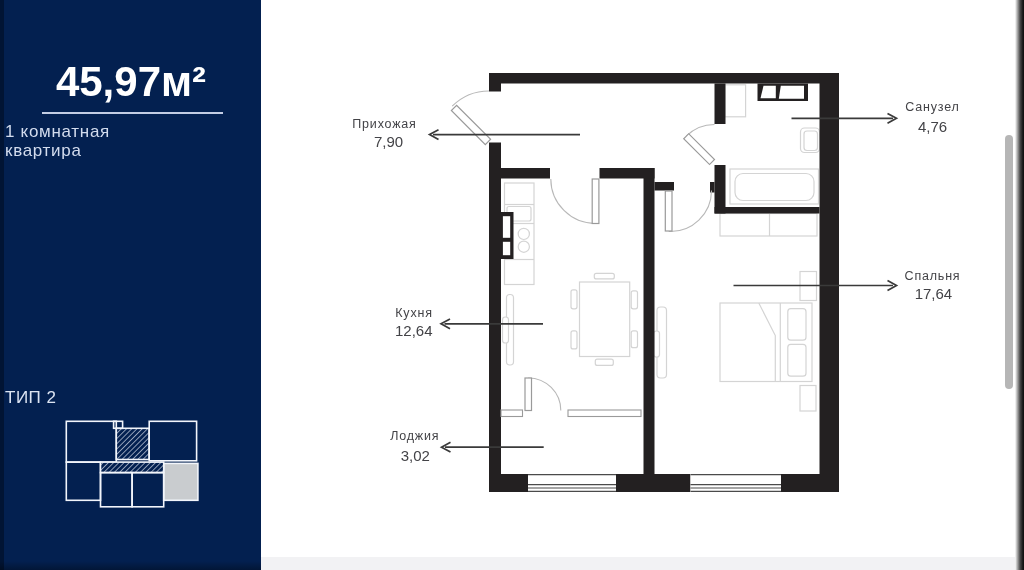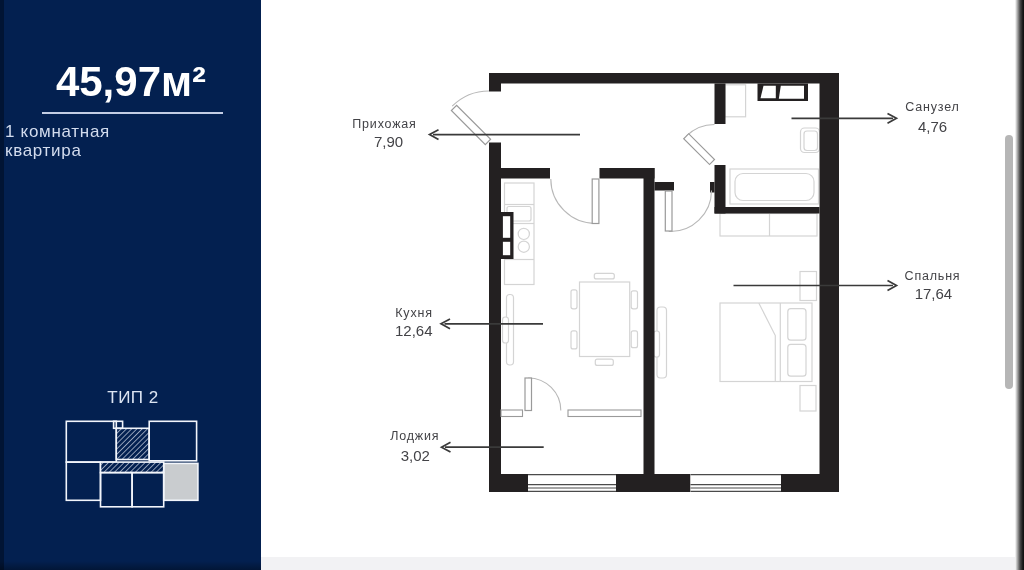--- a/index.html
+++ b/index.html
@@ -7,21 +7,21 @@
        font-family:"Liberation Sans", sans-serif;}
   #side{position:absolute;left:0;top:0;width:261px;height:570px;background:#032050;}
   #side .edge{position:absolute;left:0;top:0;width:4px;height:570px;background:rgba(0,0,0,0.35);}
   #side .bot{position:absolute;left:0;bottom:0;width:261px;height:9px;
              background:linear-gradient(180deg,rgba(0,0,0,0),rgba(0,0,0,0.32));}
   #area{position:absolute;left:5px;top:61px;width:252px;text-align:center;color:#fff;
         font-size:42px;font-weight:bold;letter-spacing:0;line-height:42px;}
   #divider{position:absolute;left:42px;top:112px;width:181px;height:1.5px;background:#c3cde4;}
   #sub{position:absolute;left:5px;top:122px;width:256px;text-align:left;color:#d3dcee;
        font-size:17px;line-height:19.4px;letter-spacing:0.7px;}
-  #tip{position:absolute;left:5px;top:388.5px;width:256px;text-align:center;color:#dce4f2;
+  #tip{position:absolute;left:5px;top:388.5px;width:256px;text-align:left;color:#dce4f2;
        font-size:17px;letter-spacing:0.5px;line-height:17px;}
   #grad-right{position:absolute;left:1015px;top:0;width:9px;height:570px;
       background:linear-gradient(90deg,rgba(18,18,18,0),rgba(18,18,18,0.75) 55%,#121212 90%);}
   #scrollbar{position:absolute;left:1005px;top:135px;width:8px;height:254px;border-radius:4px;background:#b6b6b6;}
   #botband{position:absolute;left:261px;top:557px;width:754px;height:13px;background:#f2f2f4;}
   svg{position:absolute;left:0;top:0;}
 </style>
 </head>
 <body>
 <div id="side">

